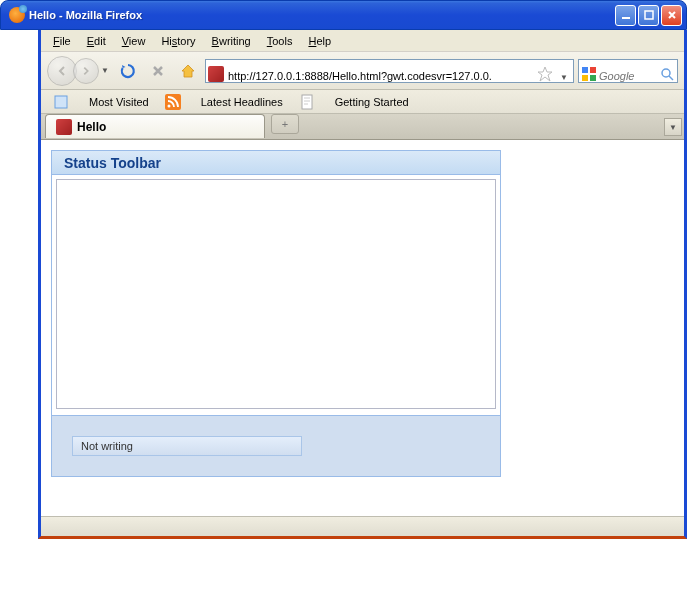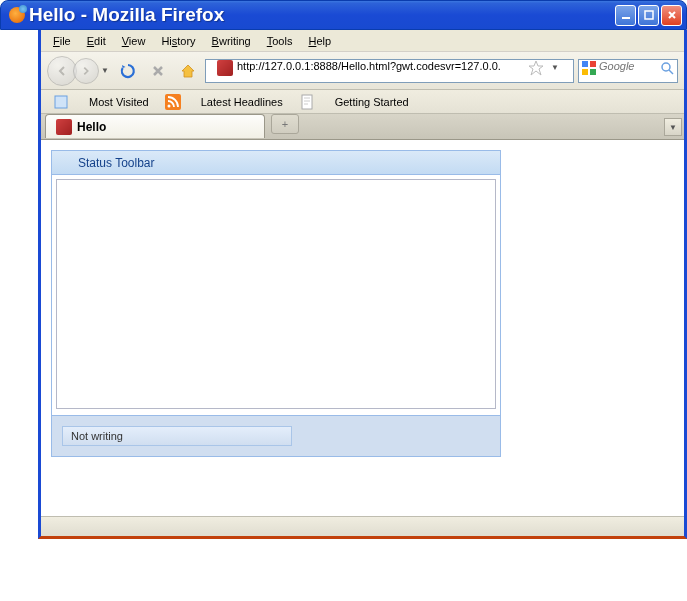--- a/index.html
+++ b/index.html
@@ -2,21 +2,21 @@
 <html><head>
 <meta charset="utf-8">
 <style>
 * { box-sizing: border-box; margin: 0; padding: 0; }
 body { font-family: "Tahoma", sans-serif; font-size: 11px; background: #fff; width: 687px; height: 601px; overflow: hidden; }
 
 
 .titlebar { height: 30px; background: linear-gradient(to bottom, #3b77e0 0%, #2d62d8 8%, #1a4ad4 50%, #184ad0 100%); display: flex; align-items: center; padding: 0 4px; border-radius: 8px 8px 0 0; border: 1px solid #0a3cad; }
 .titlebar-icon { width: 16px; height: 16px; margin: 0 4px; background: radial-gradient(circle at 40% 40%, #ffb040, #e06000); border-radius: 50%; position: relative; }
 .titlebar-icon::after { content: ""; position: absolute; right: -2px; top: -2px; width: 8px; height: 8px; background: radial-gradient(circle, #7bc3f0, #3a8ed0); border-radius: 50%; }
-.titlebar-text { color: #fff; font-weight: bold; font-size: 19px; flex: 1; text-shadow: 1px 1px 1px rgba(0,0,0,0.3); }
+.titlebar-text { color: #fff; font-weight: bold; font-size: 11px; flex: 1; text-shadow: 1px 1px 1px rgba(0,0,0,0.3); }
 .win-btns { display: flex; gap: 2px; }
 .win-btn { width: 21px; height: 21px; border: 1px solid #fff; border-radius: 3px; display: flex; align-items: center; justify-content: center; cursor: pointer; }
 .win-min { background: linear-gradient(to bottom, #7ba4e8, #3e74d8); }
 .win-max { background: linear-gradient(to bottom, #7ba4e8, #3e74d8); }
 .win-close { background: linear-gradient(to bottom, #f09080, #e04020); }
 .win-btn svg { width: 12px; height: 12px; }
 
 .window-body { border-left: 3px solid #1a4ad4; border-right: 3px solid #1a4ad4; border-bottom: 3px solid #c2410c; height: 509px; background: #ece9d8; display: flex; flex-direction: column; margin-left: 38px; }
 
 
@@ -25,49 +25,49 @@
 .menu-item u { text-decoration: underline; }
 
 
 .navbar { height: 38px; background: linear-gradient(to bottom, #f5f3eb, #e8e5d8); display: flex; align-items: center; padding: 0 6px; gap: 4px; border-bottom: 1px solid #bfbdb0; }
 .nav-back-fwd { display: flex; align-items: center; }
 .nav-circle { width: 30px; height: 30px; border-radius: 50%; background: radial-gradient(circle at 35% 30%, #f5f5f5, #c8c8c8); border: 1px solid #999; display: flex; align-items: center; justify-content: center; cursor: pointer; }
 .nav-circle.small { width: 26px; height: 26px; margin-left: -4px; }
 .nav-circle.disabled { opacity: 0.5; cursor: default; }
 .nav-dropdown { width: 12px; height: 24px; display: flex; align-items: center; justify-content: center; cursor: pointer; }
 .nav-icon-btn { width: 26px; height: 26px; display: flex; align-items: center; justify-content: center; cursor: pointer; border-radius: 3px; }
-.url-bar { flex: 1; height: 24px; background: #fff; border: 1px solid #7f9db9; display: flex; align-items: flex-start; padding: 0 11px; gap: 4px; }
+.url-bar { flex: 1; height: 24px; background: #fff; border: 1px solid #7f9db9; display: flex; align-items: flex-end; padding: 0 2px; gap: 4px; }
 .url-favicon { width: 16px; height: 16px; background: linear-gradient(135deg, #d04040, #a02020); border-radius: 2px; }
 .url-text { flex: 1; font-size: 11px; white-space: nowrap; overflow: hidden; border: none; outline: none; }
 .url-star { width: 16px; height: 16px; cursor: pointer; }
 .url-drop { width: 14px; cursor: pointer; text-align: center; color: #666; }
-.search-box { width: 100px; height: 24px; background: #fff; border: 1px solid #7f9db9; display: flex; align-items: flex-start; padding: 0 2px; gap: 2px; }
+.search-box { width: 100px; height: 24px; background: #fff; border: 1px solid #7f9db9; display: flex; align-items: flex-end; padding: 0 2px; gap: 2px; }
 .search-engine { width: 16px; height: 16px; }
 .search-input { flex: 1; border: none; outline: none; font-size: 11px; font-style: italic; color: #999; width: 50px; }
 
 
 .bookbar { height: 24px; background: linear-gradient(to bottom, #f0ede0, #e5e2d5); display: flex; align-items: center; padding: 0 6px; gap: 4px; border-bottom: 1px solid #bfbdb0; }
 .book-item { display: flex; align-items: center; gap: 20px; padding: 2px 6px; cursor: pointer; border-radius: 3px; }
 .book-icon { width: 16px; height: 16px; }
 
 
 .tabbar { height: 26px; background: linear-gradient(to bottom, #d8d5c8, #c8c5b8); display: flex; align-items: flex-start; padding: 0 4px; border-bottom: 1px solid #9a9789; position: relative; }
 .tab { height: 24px; background: linear-gradient(to bottom, #fdfdfb, #f2f0e6); border: 1px solid #9a9789; border-bottom: none; border-radius: 4px 4px 0 0; display: flex; align-items: center; padding: 0 10px; gap: 5px; min-width: 220px; cursor: pointer; margin-bottom: -1px; }
 .tab-favicon { width: 16px; height: 16px; background: linear-gradient(135deg, #d04040, #a02020); border-radius: 2px; }
 .tab-title { font-weight: bold; font-size: 12px; }
 .new-tab { width: 28px; height: 20px; background: linear-gradient(to bottom, #e0ddd0, #d0cdc0); border: 1px solid #aaa79a; border-radius: 3px; display: flex; align-items: center; justify-content: center; cursor: pointer; margin-left: 6px; margin-bottom: 2px; color: #777; }
 .tab-list-btn { position: absolute; right: 2px; top: 4px; width: 18px; height: 18px; border: 1px solid #aaa79a; background: linear-gradient(to bottom, #f0ede0, #d8d5c8); display: flex; align-items: center; justify-content: center; cursor: pointer; }
 
 
 .content { flex: 1; background: #fff; padding: 10px; overflow: auto; }
 .panel { width: 450px; border: 1px solid #99bbe8; background: #fff; }
-.panel-header { height: 24px; background: linear-gradient(to bottom, #dae9f8, #c3dbf3); border-bottom: 1px solid #99bbe8; display: flex; align-items: center; padding: 0 26px; color: #15428b; font-weight: normal; font-size: 12px; }
+.panel-header { height: 24px; background: linear-gradient(to bottom, #dae9f8, #c3dbf3); border-bottom: 1px solid #99bbe8; display: flex; align-items: center; padding: 0 12px; color: #15428b; font-weight: bold; font-size: 14px; }
 .panel-body { padding: 4px; }
 .panel-textarea { width: 100%; height: 230px; border: 1px solid #b5b8c8; background: #fff; resize: none; outline: none; font-family: inherit; font-size: 11px; }
-.panel-footer { display: flex; gap: 4px; padding: 10px; background: #d0def0; border-top: 1px solid #99bbe8; }
+.panel-footer { display: flex; gap: 4px; padding: 20px; background: #d0def0; border-top: 1px solid #99bbe8; }
 .footer-cell { background: linear-gradient(to bottom, #e4eefb, #d0def0); border: 1px solid #a9c5e8; padding: 3px 8px; font-size: 11px; color: #333; }
 .footer-cell.wide { flex: 1; max-width: 230px; }
 .footer-cell.med { width: 95px; }
 
 
 .statusbar { height: 20px; background: linear-gradient(to bottom, #f0ede0, #e0ddd0); border-top: 1px solid #bfbdb0; }
 
 .chev { font-size: 8px; color: #555; }
 </style>
 </head>

